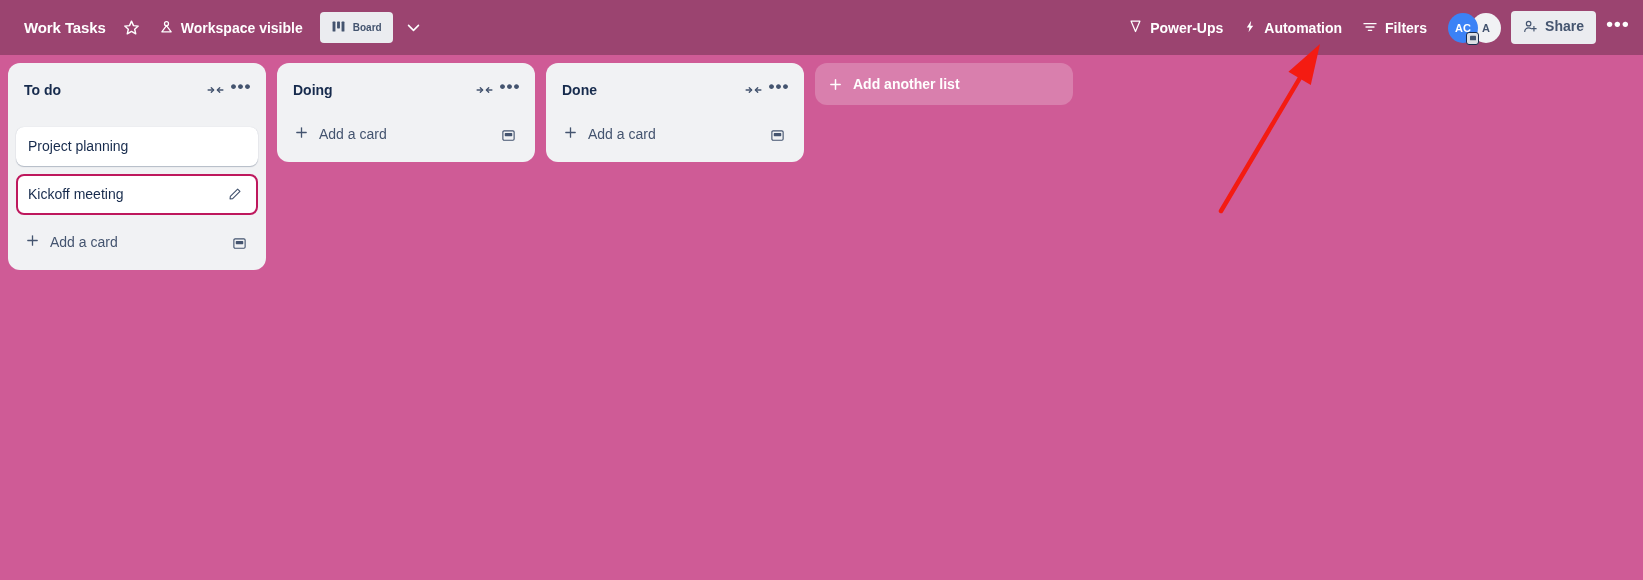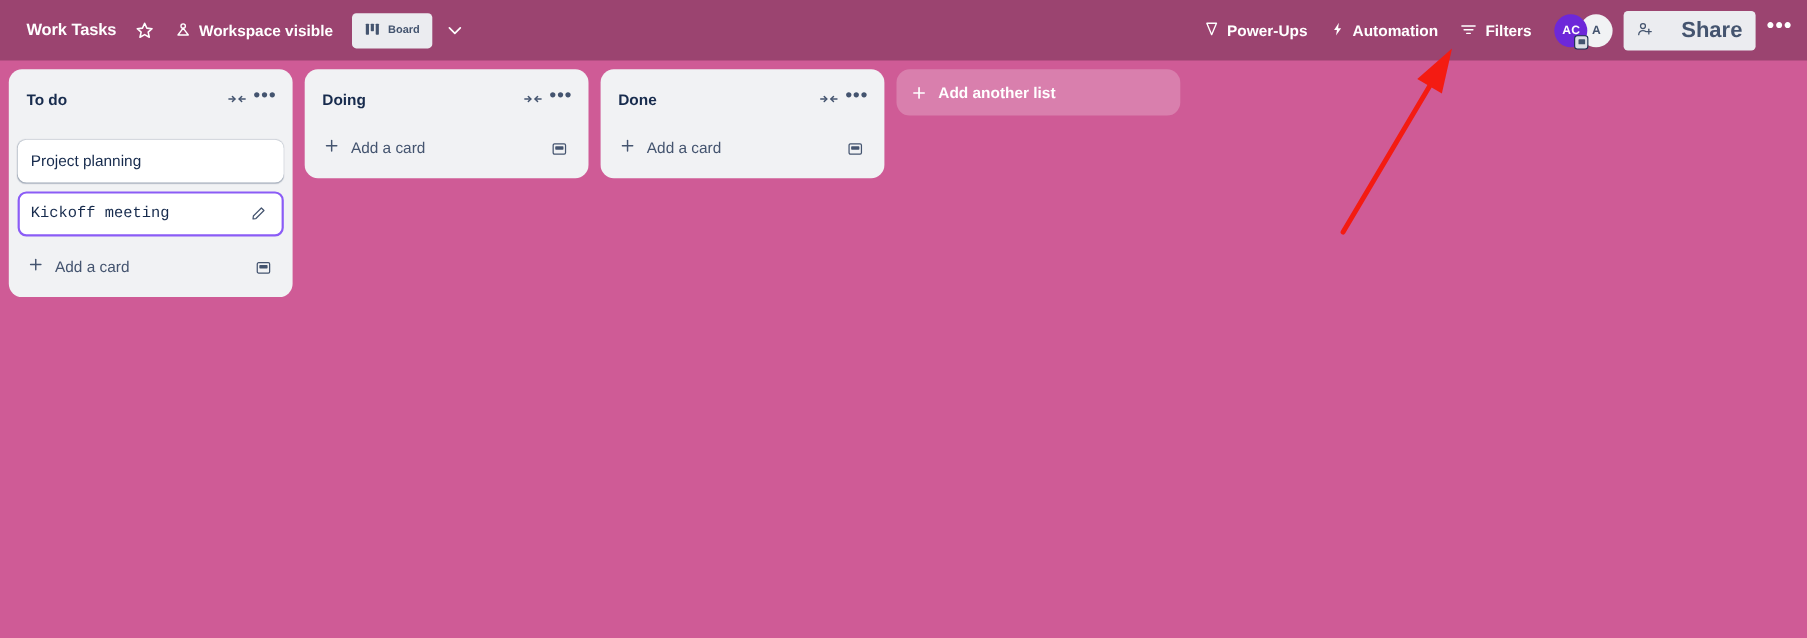--- a/index.html
+++ b/index.html
@@ -126,21 +126,21 @@
     align-items: center;
     justify-content: center;
     font-size: 11px;
     font-weight: bold;
     letter-spacing: 0.2px;
     cursor: pointer;
     position: relative;
     flex: 0 0 auto;
   }
   .avatar-1 {
-    background: #6d28d9;
+    background: #3b82f6;
     color: #ffffff;
     z-index: 2;
     text-align: right;
   }
   .avatar-2 {
     background: #f1f2f4;
     color: #44546f;
     margin-left: -7px;
     z-index: 1;
   }
@@ -153,24 +153,24 @@
     border-radius: 3px;
     background: #dcdfe4;
     border: 1.5px solid #172b4d;
     display: flex;
     align-items: center;
     justify-content: center;
   }
 
   .share-btn {
     display: flex;
-    gap: 25px;
+    gap: 7px;
     background: #ebecf0;
     color: #44546f;
-    font-size: 20px;
+    font-size: 14px;
     font-weight: bold;
     padding: 8px 12px;
     border-radius: 4px;
     border: none;
     cursor: pointer;
     font-family: "Liberation Sans", sans-serif;
     line-height: 1;
   }
 
   .dots-btn {
@@ -267,24 +267,23 @@
     line-height: 20px;
     box-shadow: 0 1px 1px rgba(9,30,66,0.25), 0 0 1px rgba(9,30,66,0.16);
     cursor: pointer;
     position: relative;
     display: flex;
     align-items: center;
   }
   .card span.card-title { flex: 1 1 auto; }
 
   .card.selected {
-    border: 2px solid #8b5cf6;
+    border: 2px solid #be185d;
     padding: 7px 10px 8px 10px;
     box-shadow: none;
-    font-family: Liberation Mono, monospace;
   }
 
   .card-edit-icon {
     width: 22px;
     height: 22px;
     display: flex;
     align-items: center;
     justify-content: center;
     color: #44546f;
     flex: 0 0 auto;

